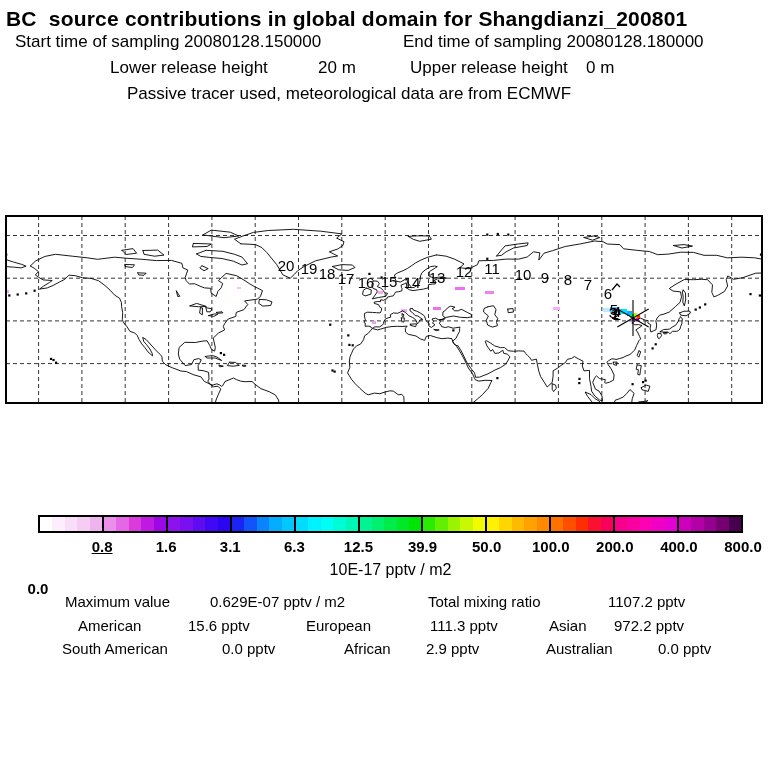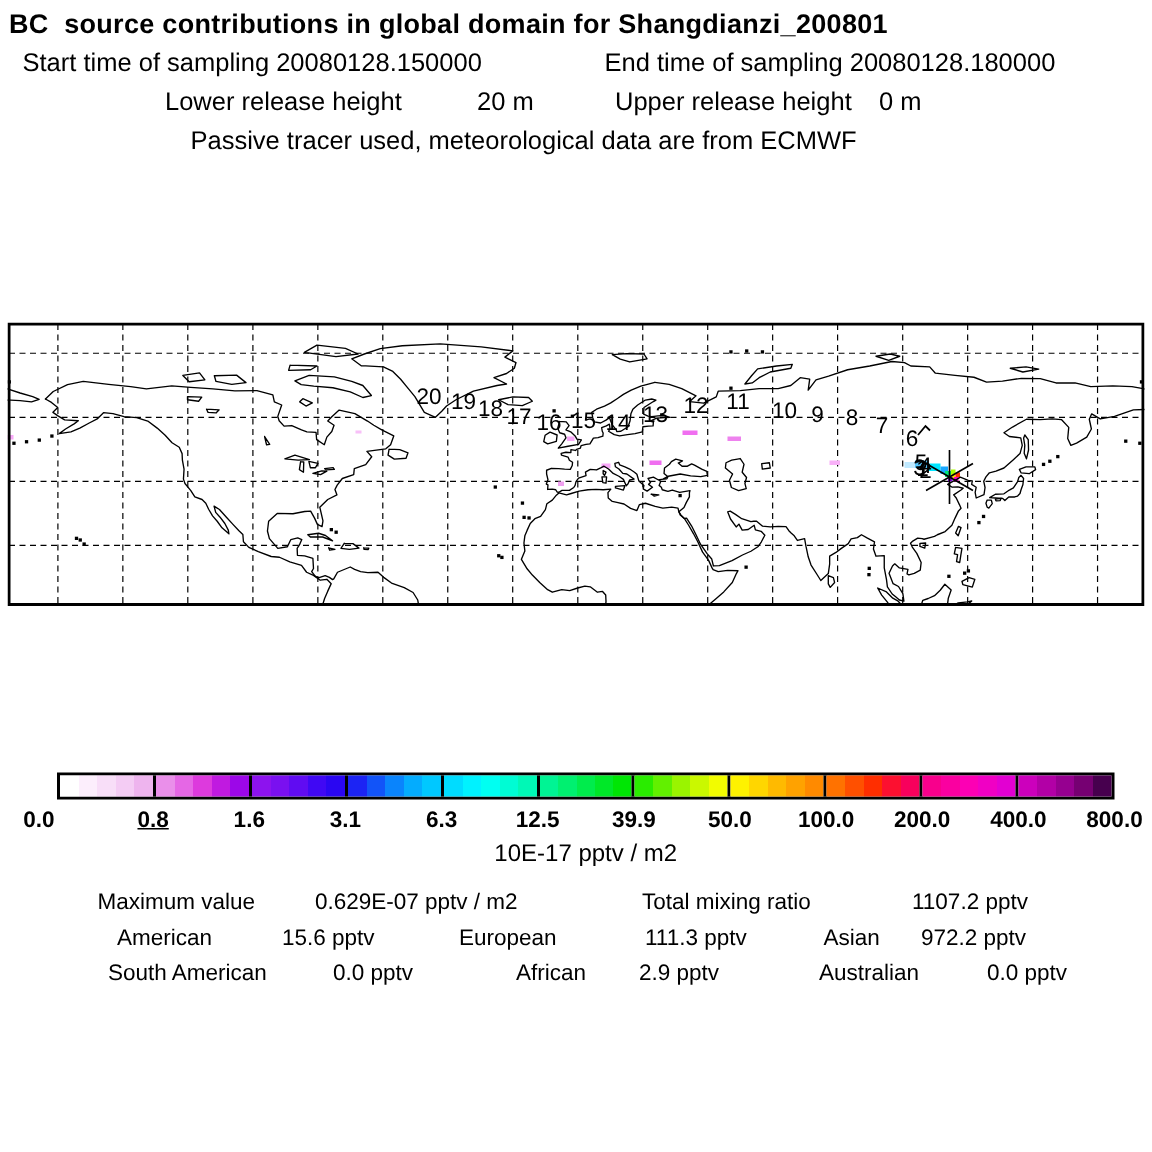--- a/index.html
+++ b/index.html
@@ -1,19 +1,19 @@
 <!DOCTYPE html>
 <html><head>
 <meta charset="utf-8">
 <style>
   html,body{margin:0;padding:0;background:#fff;}
   body{width:768px;height:768px;font-family:"Liberation Sans",sans-serif;color:#000;}
   .page{position:relative;width:768px;height:768px;background:#fff;overflow:hidden;}
   .t-abs{position:absolute;white-space:pre;line-height:1.1;}
-  .fig-title{left:6px;top:7px;font-size:18px;font-weight:bold;letter-spacing:.2px;}
+  .fig-title{left:6px;top:7px;font-size:21px;font-weight:bold;letter-spacing:.2px;}
   .hdr-text{font-size:17px;}
   .stat-text{font-size:15px;}
   #map-svg{position:absolute;left:5px;top:215px;}
   #cbar{position:absolute;left:38px;top:515px;width:705px;height:18px;border:2px solid #000;box-sizing:border-box;display:flex;}
   .cb-seg{flex:1 1 0;border-right:2px solid #000;}
   .cb-seg:last-child{border-right:none;}
   .cb-tick{position:absolute;top:538px;transform:translateX(-50%);font-size:15px;font-weight:bold;white-space:pre;}
   .cb-unit{position:absolute;left:38px;top:561px;width:705px;text-align:center;font-size:16px;}
 </style>
 </head>
@@ -195,21 +195,21 @@
       <div class="cb-seg" style="background: linear-gradient(to right, rgb(28, 36, 244) 0%, rgb(28, 36, 244) 20%, rgb(18, 84, 248) 20%, rgb(18, 84, 248) 40%, rgb(10, 132, 252) 40%, rgb(10, 132, 252) 60%, rgb(4, 172, 254) 60%, rgb(4, 172, 254) 80%, rgb(0, 200, 255) 80%, rgb(0, 200, 255) 100%);"></div>
       <div class="cb-seg" style="background: linear-gradient(to right, rgb(0, 220, 255) 0%, rgb(0, 220, 255) 20%, rgb(0, 242, 255) 20%, rgb(0, 242, 255) 40%, rgb(0, 255, 242) 40%, rgb(0, 255, 242) 60%, rgb(0, 252, 212) 60%, rgb(0, 252, 212) 80%, rgb(0, 248, 182) 80%, rgb(0, 248, 182) 100%);"></div>
       <div class="cb-seg" style="background: linear-gradient(to right, rgb(0, 244, 148) 0%, rgb(0, 244, 148) 20%, rgb(0, 240, 112) 20%, rgb(0, 240, 112) 40%, rgb(0, 236, 76) 40%, rgb(0, 236, 76) 60%, rgb(0, 232, 40) 60%, rgb(0, 232, 40) 80%, rgb(0, 230, 4) 80%, rgb(0, 230, 4) 100%);"></div>
       <div class="cb-seg" style="background: linear-gradient(to right, rgb(42, 236, 0) 0%, rgb(42, 236, 0) 20%, rgb(98, 240, 0) 20%, rgb(98, 240, 0) 40%, rgb(154, 244, 0) 40%, rgb(154, 244, 0) 60%, rgb(202, 248, 0) 60%, rgb(202, 248, 0) 80%, rgb(242, 252, 0) 80%, rgb(242, 252, 0) 100%);"></div>
       <div class="cb-seg" style="background: linear-gradient(to right, rgb(254, 242, 0) 0%, rgb(254, 242, 0) 20%, rgb(255, 214, 0) 20%, rgb(255, 214, 0) 40%, rgb(255, 186, 0) 40%, rgb(255, 186, 0) 60%, rgb(255, 162, 0) 60%, rgb(255, 162, 0) 80%, rgb(255, 138, 0) 80%, rgb(255, 138, 0) 100%);"></div>
       <div class="cb-seg" style="background: linear-gradient(to right, rgb(255, 114, 0) 0%, rgb(255, 114, 0) 20%, rgb(255, 80, 0) 20%, rgb(255, 80, 0) 40%, rgb(255, 46, 0) 40%, rgb(255, 46, 0) 60%, rgb(252, 16, 48) 60%, rgb(252, 16, 48) 80%, rgb(248, 0, 92) 80%, rgb(248, 0, 92) 100%);"></div>
       <div class="cb-seg" style="background: linear-gradient(to right, rgb(248, 0, 140) 0%, rgb(248, 0, 140) 20%, rgb(250, 0, 160) 20%, rgb(250, 0, 160) 40%, rgb(252, 0, 180) 40%, rgb(252, 0, 180) 60%, rgb(240, 0, 196) 60%, rgb(240, 0, 196) 80%, rgb(226, 0, 210) 80%, rgb(226, 0, 210) 100%);"></div>
       <div class="cb-seg" style="background: linear-gradient(to right, rgb(204, 0, 188) 0%, rgb(204, 0, 188) 20%, rgb(178, 0, 166) 20%, rgb(178, 0, 166) 40%, rgb(150, 0, 144) 40%, rgb(150, 0, 144) 60%, rgb(118, 0, 114) 60%, rgb(118, 0, 114) 80%, rgb(71, 0, 78) 80%, rgb(71, 0, 78) 100%);"></div>
     </div>
   <div id="cb-ticks">
-      <span class="cb-tick" style="left: 26px;">0.0</span>
+      <span class="cb-tick" style="left: 38px; margin-top: 42px;">0.0</span>
       <span class="cb-tick" style="left: 102.091px; text-decoration: underline;">0.8</span>
       <span class="cb-tick" style="left: 166.182px;">1.6</span>
       <span class="cb-tick" style="left: 230.273px;">3.1</span>
       <span class="cb-tick" style="left: 294.364px;">6.3</span>
       <span class="cb-tick" style="left: 358.455px;">12.5</span>
       <span class="cb-tick" style="left: 422.545px;">39.9</span>
       <span class="cb-tick" style="left: 486.636px;">50.0</span>
       <span class="cb-tick" style="left: 550.727px;">100.0</span>
       <span class="cb-tick" style="left: 614.818px;">200.0</span>
       <span class="cb-tick" style="left: 678.909px;">400.0</span>
@@ -221,20 +221,20 @@
       <span class="t-abs stat-text" style="left: 65px; top: 594px;">Maximum value</span>
       <span class="t-abs stat-text" style="left: 210px; top: 594px;">0.629E-07 pptv / m2</span>
       <span class="t-abs stat-text" style="left: 428px; top: 594px;">Total mixing ratio</span>
       <span class="t-abs stat-text" style="left: 608px; top: 594px;">1107.2 pptv</span>
       <span class="t-abs stat-text" style="left: 78px; top: 618px;">American</span>
       <span class="t-abs stat-text" style="left: 188px; top: 618px;">15.6 pptv</span>
       <span class="t-abs stat-text" style="left: 306px; top: 618px;">European</span>
       <span class="t-abs stat-text" style="left: 430px; top: 618px;">111.3 pptv</span>
       <span class="t-abs stat-text" style="left: 549px; top: 618px;">Asian</span>
       <span class="t-abs stat-text" style="left: 614px; top: 618px;">972.2 pptv</span>
-      <span class="t-abs stat-text" style="left: 72px; top: 641px; text-align: center;">South American</span>
+      <span class="t-abs stat-text" style="left: 62px; top: 641px; text-align: center;">South American</span>
       <span class="t-abs stat-text" style="left: 222px; top: 641px;">0.0 pptv</span>
       <span class="t-abs stat-text" style="left: 344px; top: 641px;">African</span>
       <span class="t-abs stat-text" style="left: 426px; top: 641px;">2.9 pptv</span>
       <span class="t-abs stat-text" style="left: 546px; top: 641px;">Australian</span>
       <span class="t-abs stat-text" style="left: 658px; top: 641px;">0.0 pptv</span>
     </div>
 </div>
 
 </body></html>

